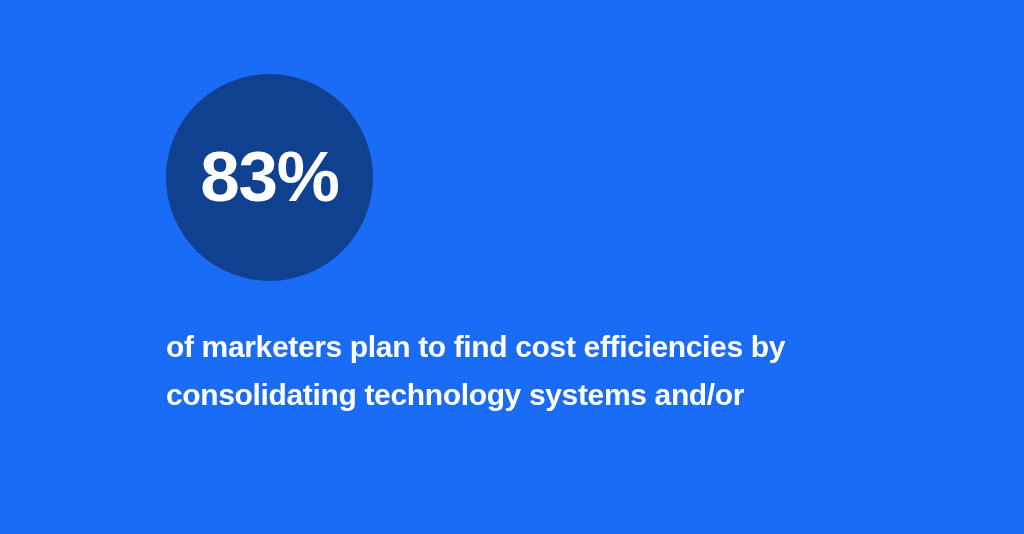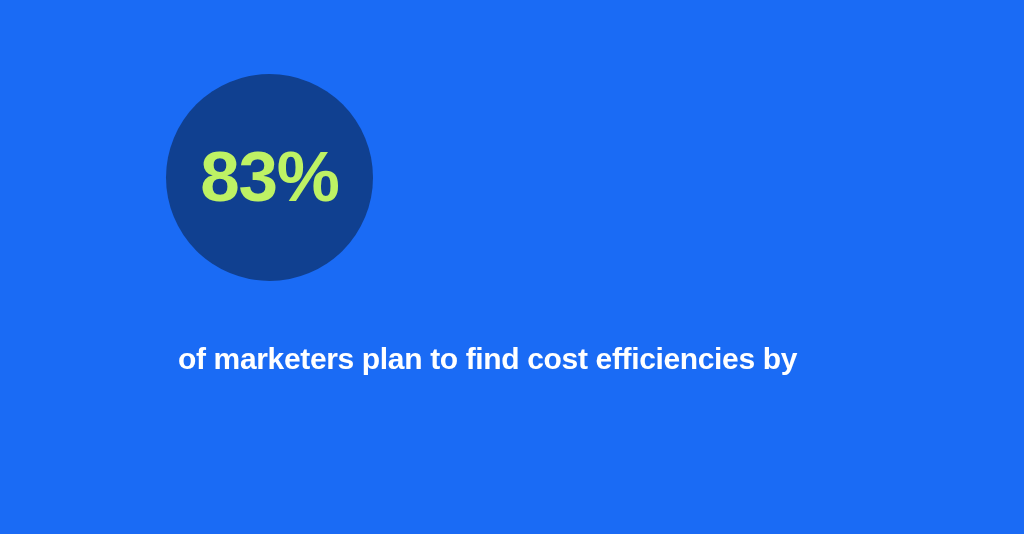--- a/index.html
+++ b/index.html
@@ -30,21 +30,21 @@
     width: 207px;
     height: 207px;
     border-radius: 50%;
     background: #104090;
     display: flex;
     align-items: center;
     justify-content: center;
   }
 
   .stat-value {
-    color: #bef264;
+    color: #ffffff;
     font-family: "Liberation Sans", sans-serif;
     font-weight: bold;
     font-size: 71px;
     line-height: 1;
     letter-spacing: -1.2px;
     margin: 15px;
     padding: 0;
     position: relative;
     top: -1px;
     white-space: nowrap;
@@ -59,30 +59,31 @@
   }
 
   .caption-line {
     color: #ffffff;
     font-family: "Liberation Sans", sans-serif;
     font-weight: bold;
     font-size: 30px;
     line-height: 48px;
     letter-spacing: -0.35px;
     white-space: nowrap;
-    margin: 12px;
+    margin: 0;
     padding: 0;
   }
 </style>
 </head>
 <body>
 
 <div class="slide">
 
   <div class="stat-circle">
     <span class="stat-value">83%</span>
   </div>
 
   <div class="caption">
     <p class="caption-line">of marketers plan to find cost efficiencies by</p>
+    <p class="caption-line">consolidating technology systems and/or</p>
   </div>
 
 </div>
 
 </body></html>

